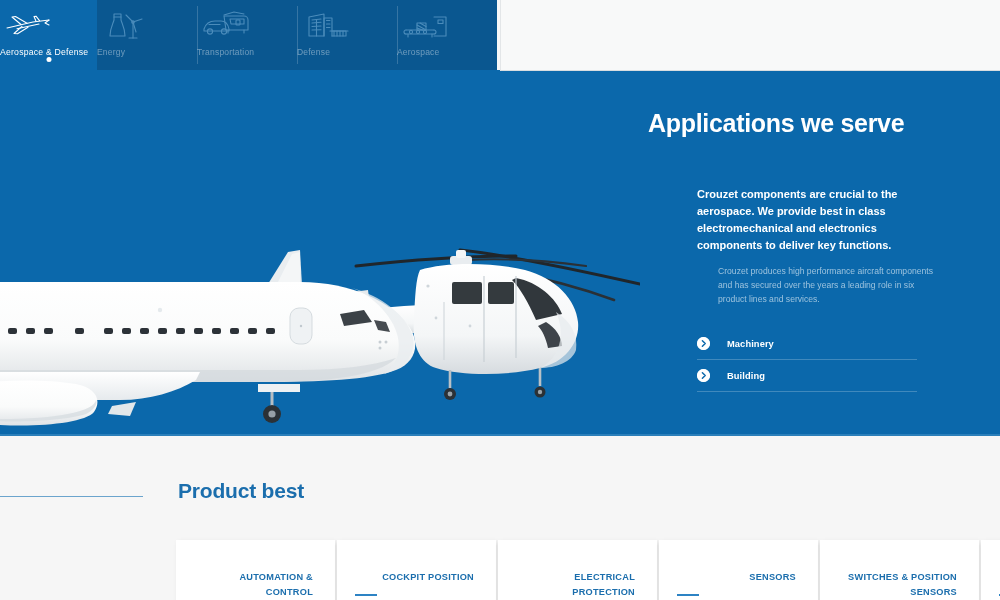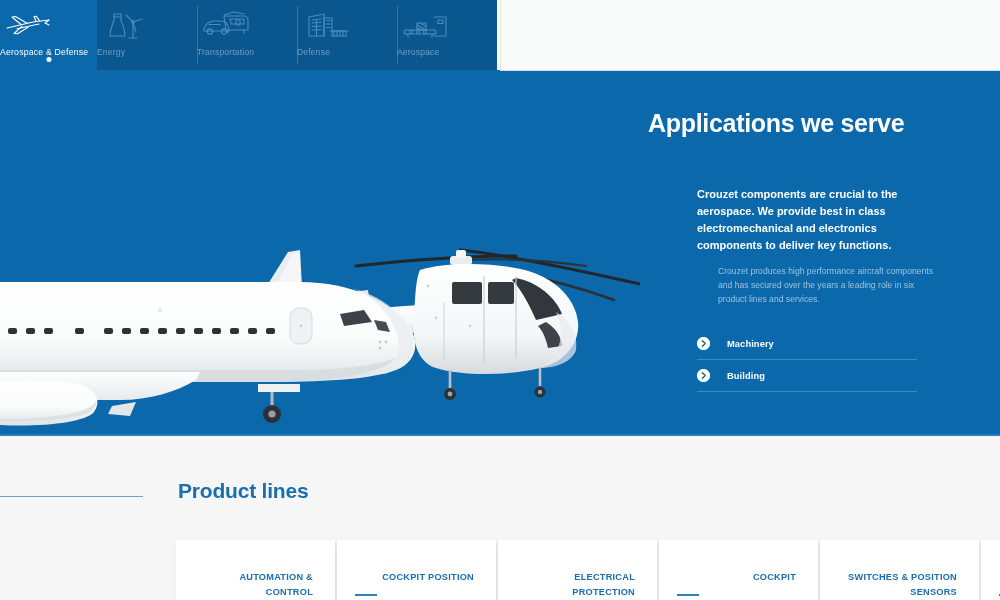--- a/index.html
+++ b/index.html
@@ -490,37 +490,37 @@
           <span class="link-label">Building</span>
         </li>
       </ul>
     </div>
   </div>
 
   <div class="hero-bottom-rule"></div>
 
   <div class="products">
     <div class="pl-rule"></div>
-    <h2 class="pl-title">Product lines</h2>
+    <h2 class="pl-title">Product best</h2>
 
     <div class="cards">
       <div class="card">
         <p class="card-title">AUTOMATION &amp; CONTROL</p>
 
       </div>
       <div class="card">
         <p class="card-title">COCKPIT POSITION</p>
         <div class="card-underline"></div>
       </div>
       <div class="card">
         <p class="card-title">ELECTRICAL PROTECTION</p>
 
       </div>
       <div class="card">
-        <p class="card-title">COCKPIT</p>
+        <p class="card-title">SENSORS</p>
         <div class="card-underline"></div>
       </div>
       <div class="card">
         <p class="card-title">SWITCHES &amp; POSITION SENSORS</p>
       </div>
       <div class="card">
         <p class="card-title">P</p>
         <div class="card-underline"></div>
       </div>
     </div>

